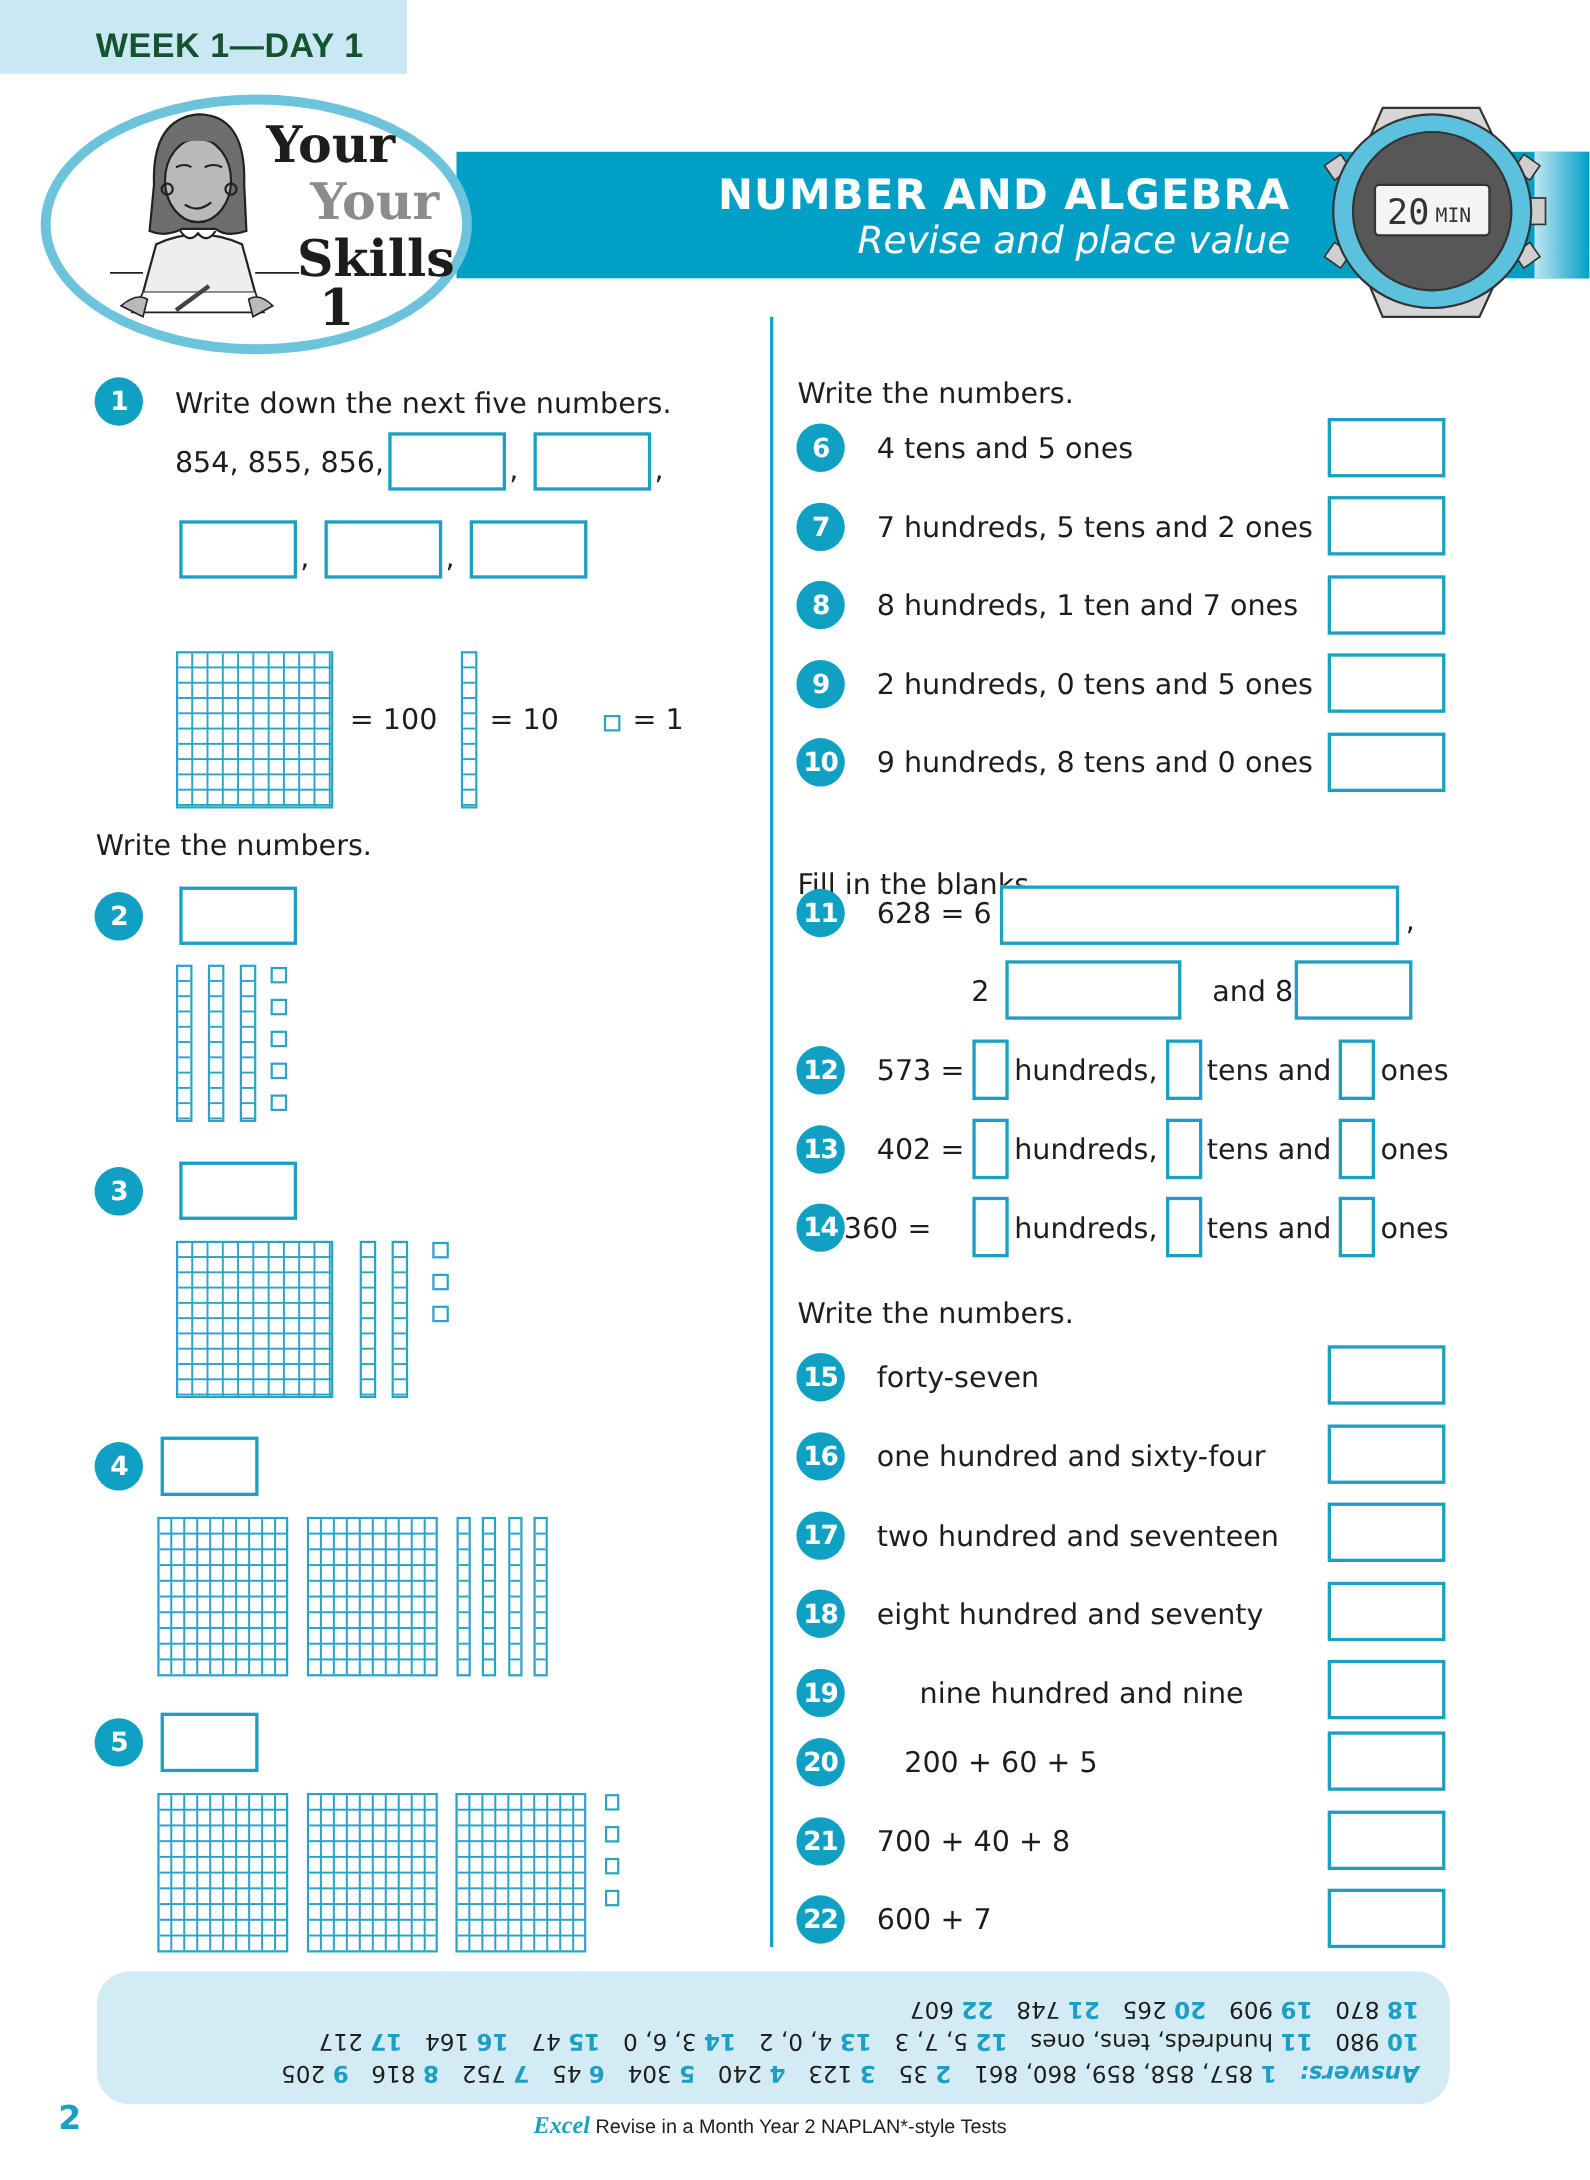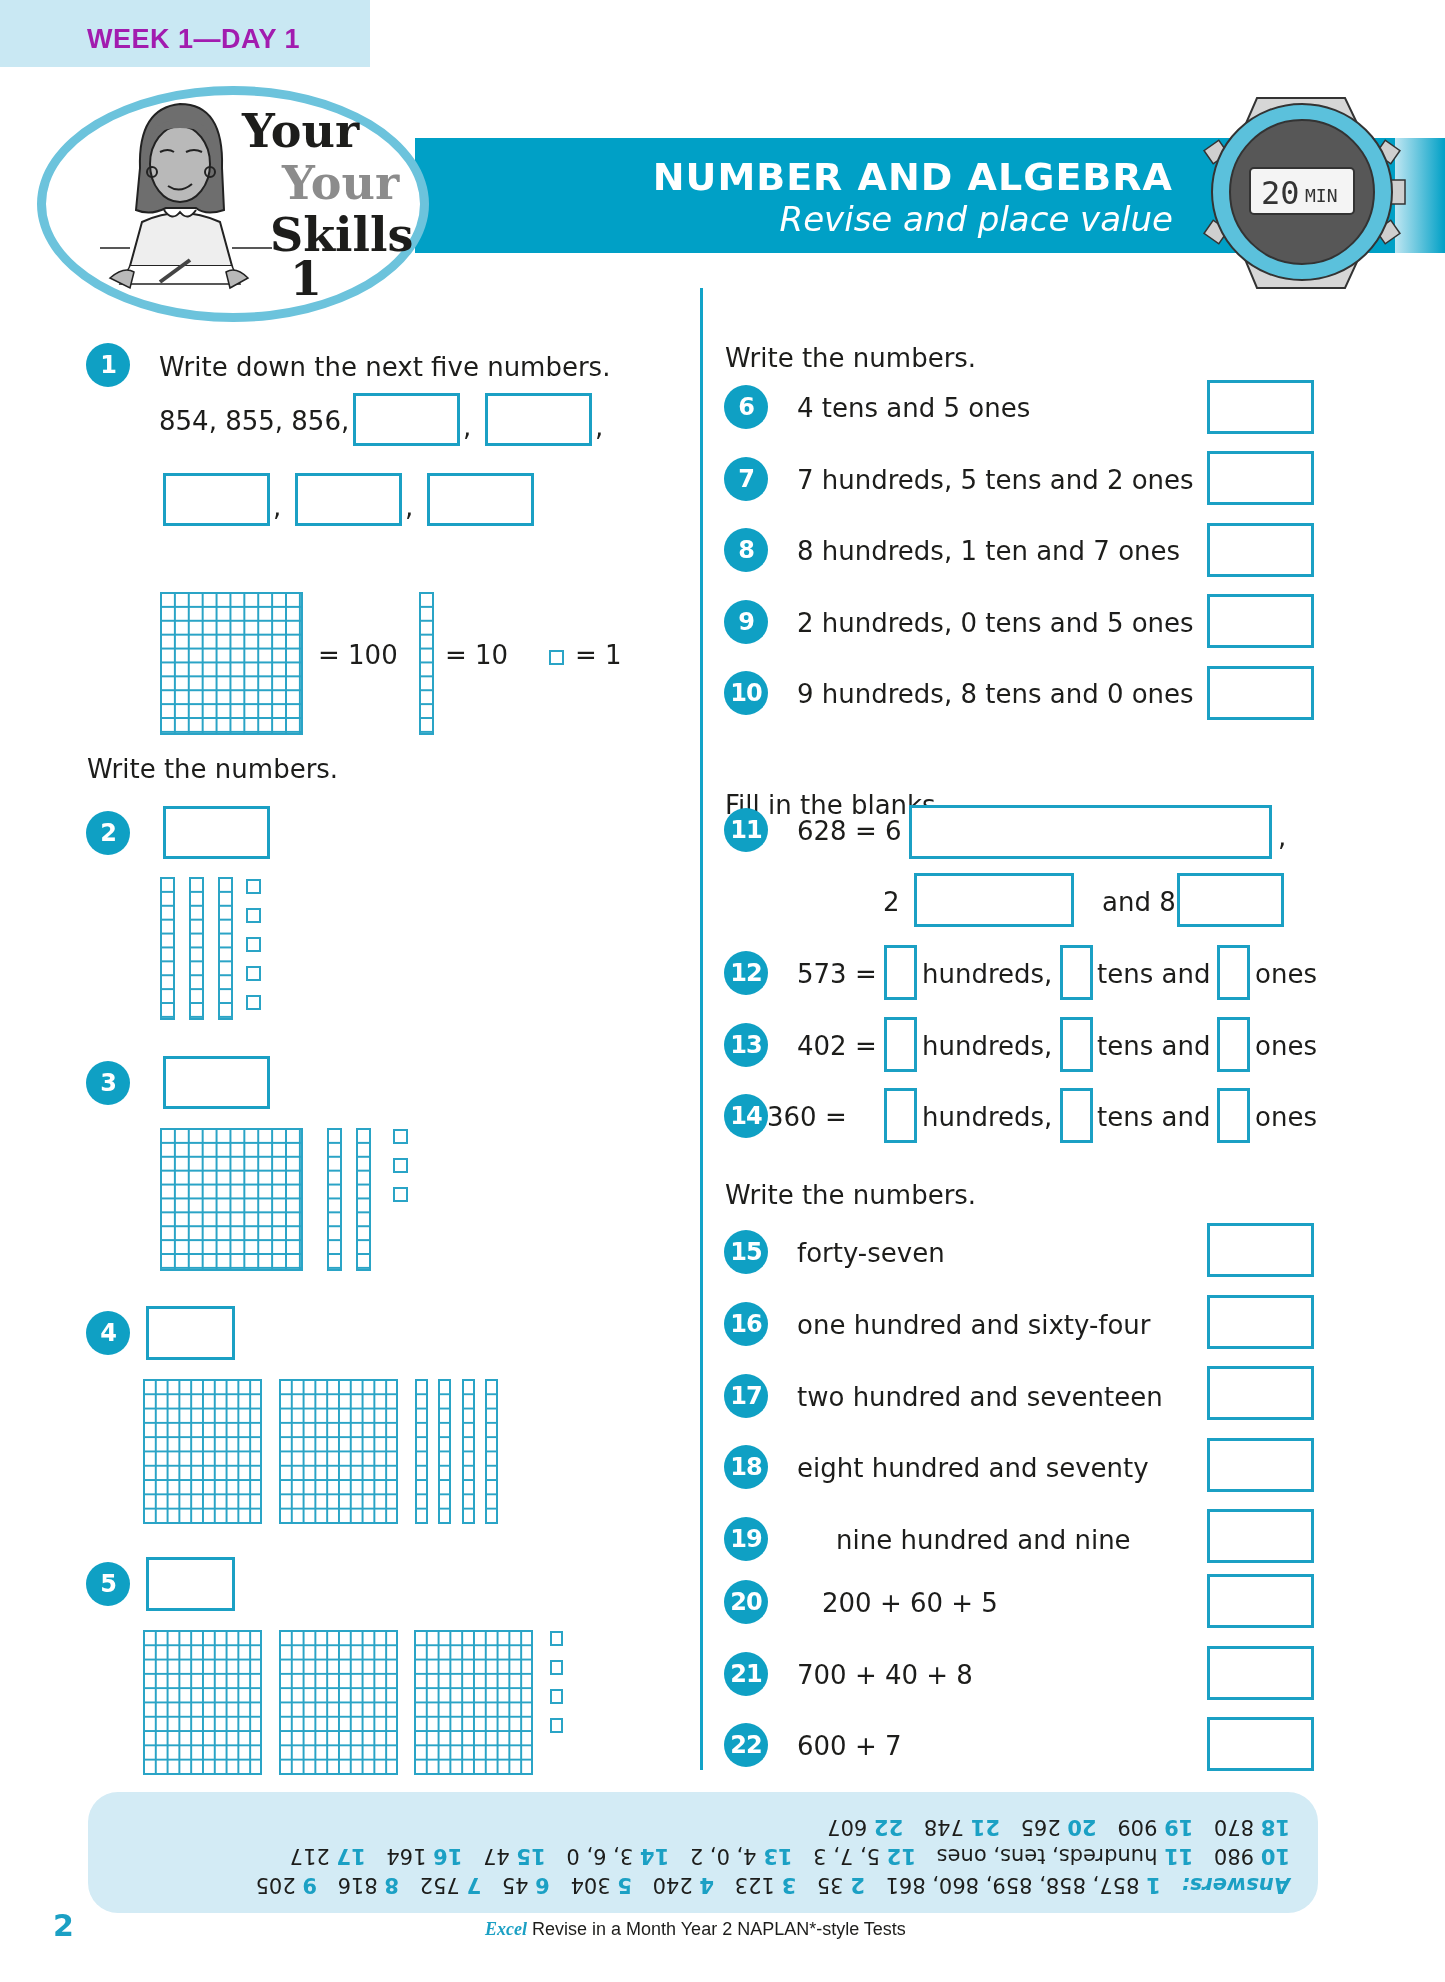--- a/index.html
+++ b/index.html
@@ -2,21 +2,21 @@
 <html><head>
 <meta charset="utf-8">
 <style>
   * { box-sizing: border-box; margin: 0; padding: 0; }
   html, body { width: 1445px; height: 1982px; background: #ffffff; overflow: hidden; }
   body { position: relative; font-family: "DejaVu Sans", sans-serif; color: #1d1d1b; }
   .abs { position: absolute; }
 
   
   .week-tab { left: 0; top: 0; width: 370px; height: 67px; background: #c9e8f3; }
-  .week-tab span { position: absolute; left: 87px; top: 24px; font-family: "Liberation Sans", sans-serif; font-weight: bold; font-size: 27px; letter-spacing: 0.5px; color: #a21caf; }
+  .week-tab span { position: absolute; left: 87px; top: 24px; font-family: "Liberation Sans", sans-serif; font-weight: bold; font-size: 31px; letter-spacing: 0.5px; color: #14532d; }
   .oval { left: 37px; top: 86px; width: 392px; height: 236px; border-radius: 50%; border: 9px solid #6cc3dc; background: #fff; z-index: 3; }
   .banner { left: 415px; top: 138px; width: 1030px; height: 115px; background: #00a0c6; z-index: 1; }
   .banner-fade { left: 1395px; top: 138px; width: 50px; height: 115px; background: linear-gradient(90deg, #bfe6f2 0%, #00a0c6 100%); z-index: 2; }
   .banner-title { right: 272px; top: 155px; font-family: "DejaVu Sans", sans-serif; font-size: 38px; font-weight: bold; color: #fff; letter-spacing: 1px; z-index: 4; white-space: nowrap; }
   .banner-sub { right: 272px; top: 199px; font-family: "DejaVu Sans", sans-serif; font-style: italic; font-size: 34px; color: #fff; z-index: 4; white-space: nowrap; }
   .skills-text { font-family: "DejaVu Serif", serif; font-weight: bold; font-size: 46px; line-height: 46px; z-index: 5; }
   .watch { left: 1195px; top: 92px; width: 215px; height: 200px; z-index: 4; }
 
   .divider { left: 700px; top: 288px; width: 3px; height: 1482px; background: #12a3c8; }
 
@@ -36,21 +36,21 @@
     background-size: 100% 13.9px; background-position: 0 -2px; }
   .one { position: absolute; width: 15px; height: 15px; border: 2px solid #2aa4c6; }
 
   .answers { left: 88px; top: 1792px; width: 1230px; height: 121px; background: #d3ebf5; border-radius: 30px; }
   .answers-inner { position: absolute; inset: 0; transform: rotate(180deg); padding: 14px 28px 0 28px; font-family: "DejaVu Sans", sans-serif; font-size: 21px; line-height: 29px; color: #1d1d1b; }
   .answers-inner .an { color: #1ba0c4; font-weight: bold; }
   .answers-inner .lbl { color: #1ba0c4; font-style: italic; font-weight: bold; }
   .answers-inner .gap { display: inline-block; width: 14px; }
   .page-num { left: 53px; top: 1908px; font-size: 30px; font-weight: bold; color: #1ba0c4; font-family: "DejaVu Sans", sans-serif; }
   .footer { left: 485px; top: 1919px; font-family: "Liberation Sans", sans-serif; font-size: 18px; color: #1d1d1b; white-space: nowrap; }
-  .footer .brand { font-family: "Liberation Serif", serif; font-weight: bold; font-style: italic; color: #1ba0c4; font-size: 18px; }
+  .footer .brand { font-family: "Liberation Serif", serif; font-weight: bold; font-style: italic; color: #1ba0c4; font-size: 22px; }
 </style>
 </head>
 <body>
 
 <div class="abs week-tab">
   <span>WEEK 1—DAY 1</span>
 </div>
 
 <div class="abs banner"></div>
 <div class="abs banner-fade"></div>

